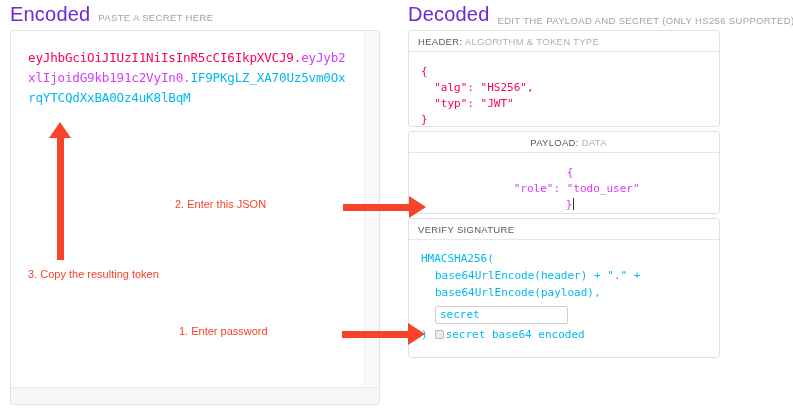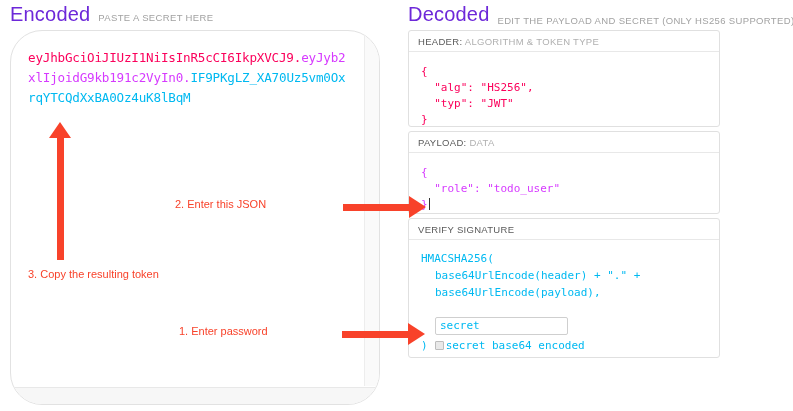--- a/index.html
+++ b/index.html
@@ -48,21 +48,20 @@
     box-sizing: border-box;
   }
 
   
   #encoded-panel {
     left: 10px;
     top: 30px;
     width: 370px;
     height: 375px;
     overflow: hidden;
-    border-radius: 32px;
   }
   #encoded-scroll-gutter {
     position: absolute;
     right: 0;
     top: 0;
     bottom: 18px;
     width: 15px;
     background: #fafafa;
     border-left: 1px solid #ededed;
     box-sizing: border-box;
@@ -135,21 +134,21 @@
     font-weight: 400;
   }
   .code-area {
     padding: 12px 0 10px 12px;
     font-family: "DejaVu Sans Mono", "Liberation Mono", monospace;
     font-size: 11px;
     line-height: 16px;
     white-space: pre;
   }
   #panel-header   { height: 97px; }
-  #panel-payload  { height: 83px; }
+  #panel-payload  { height: 83px; text-align: center; }
   #panel-verify   { height: 140px; }
   #header-code  { color: #fb015b; }
   #payload-code { color: #d63aff; }
   .caret {
     display: inline-block;
     width: 1px;
     height: 12px;
     background: #333;
     vertical-align: -2px;
     margin-left: 1px;
@@ -160,21 +159,21 @@
     color: #00b9f1;
     padding: 10px 0 0 12px;
     font-family: "DejaVu Sans Mono", "Liberation Mono", monospace;
     font-size: 11px;
     line-height: 17px;
     white-space: pre;
   }
   #verify-code .indent { padding-left: 14px; display: inline-block; }
   #secret-row {
     padding-left: 26px;
-    margin-top: 14px;
+    margin-top: 3px;
   }
   #secret-input {
     width: 133px;
     height: 18px;
     border: 1px solid #cfcfcf;
     border-radius: 2px;
     background: #fff;
     font-family: "DejaVu Sans Mono", "Liberation Mono", monospace;
     font-size: 11px;
     color: #00b9f1;

